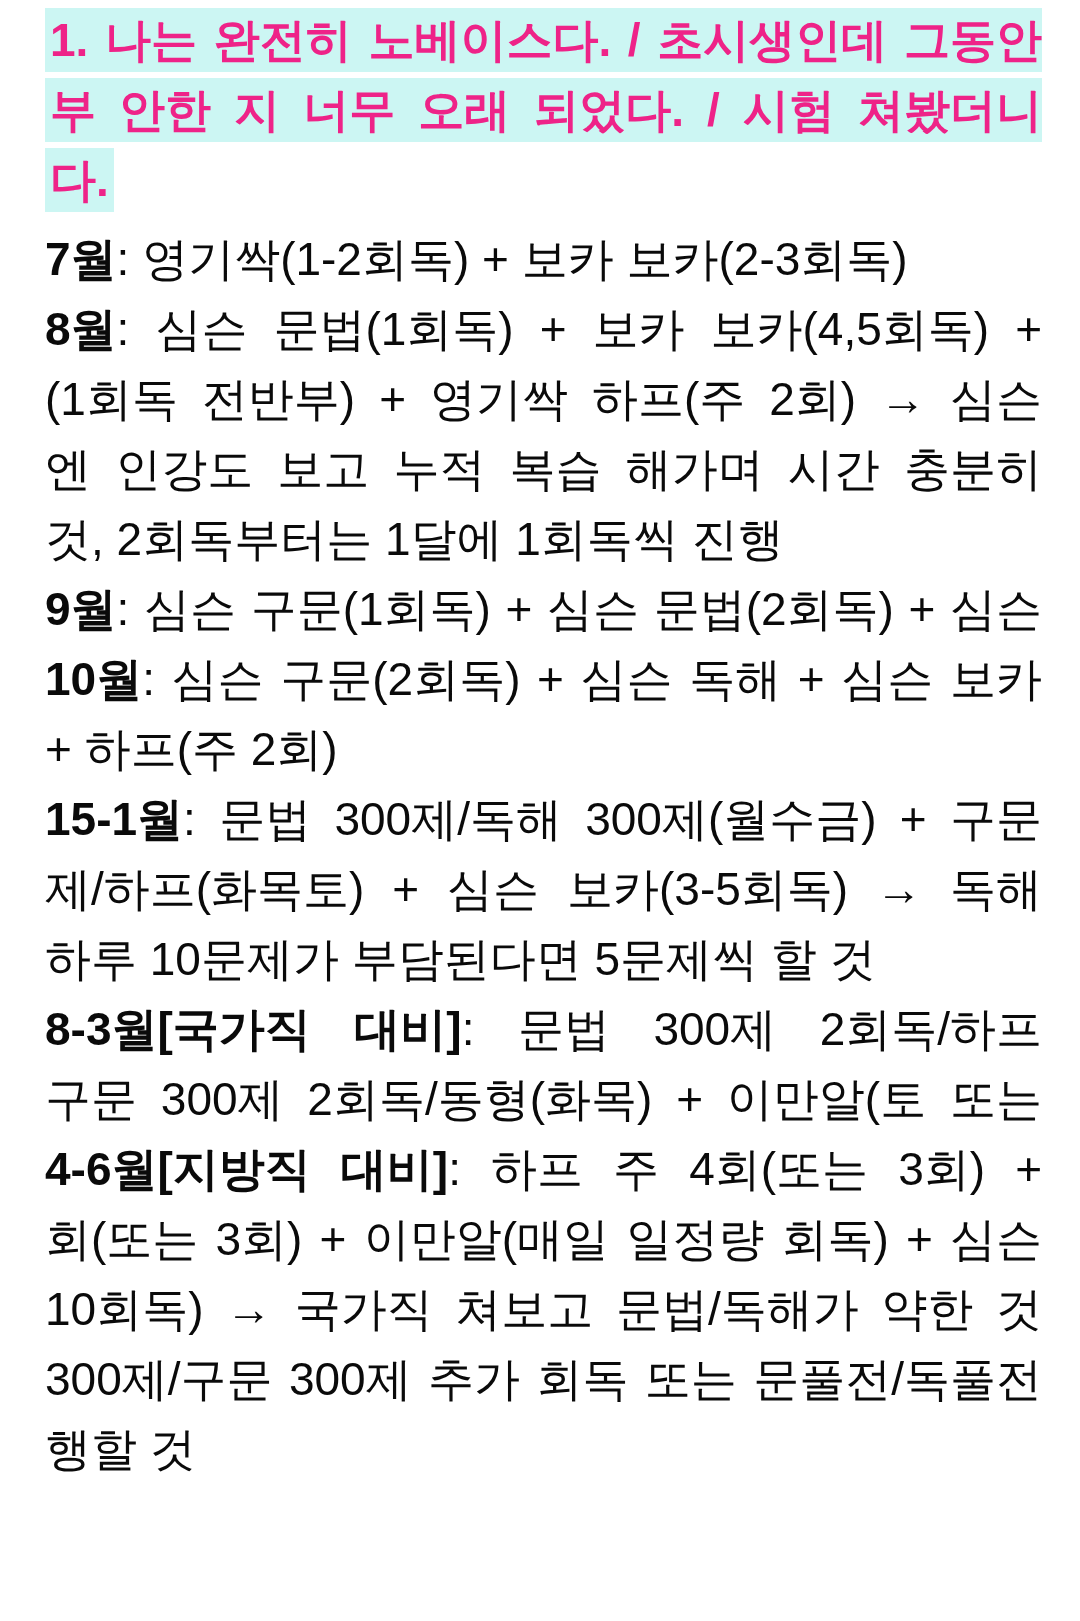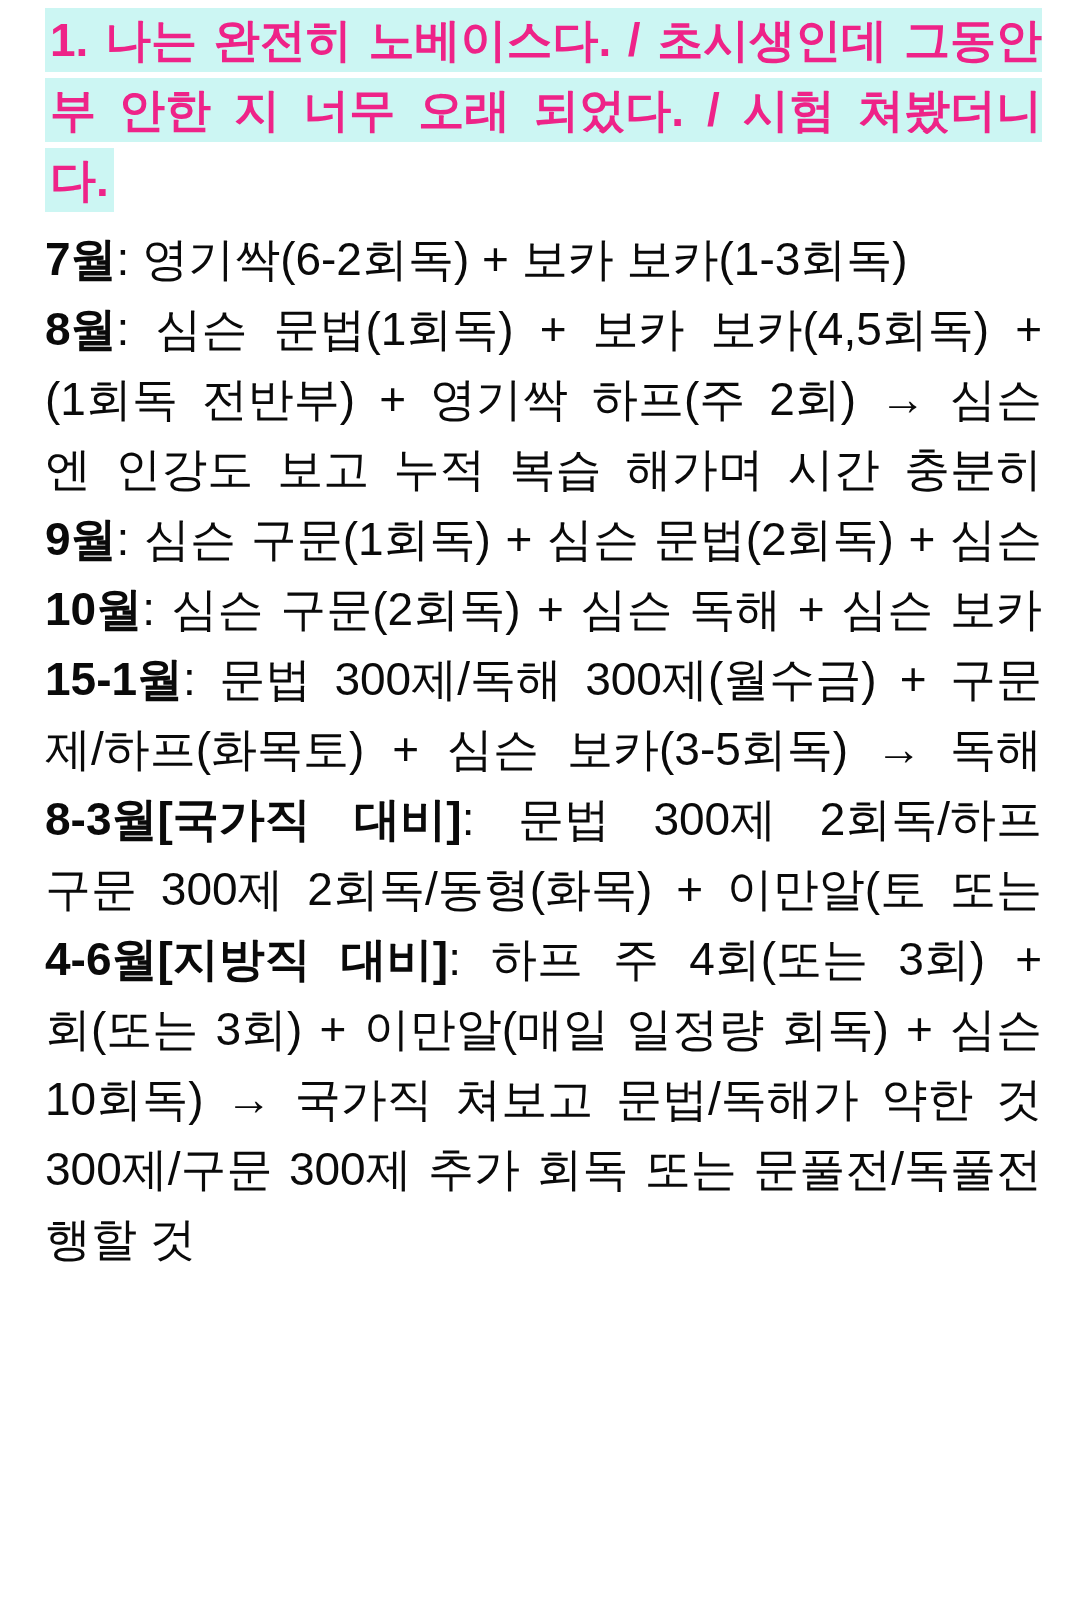--- a/index.html
+++ b/index.html
@@ -41,42 +41,51 @@
       <div class="line just hl">
     <span class="inner"><span class="label"></span><span class="rest">1. 나는 완전히 노베이스다. / 초시생인데 그동안 영어 공</span></span>
   </div>
       <div class="line just hl">
     <span class="inner"><span class="label"></span><span class="rest">부 안한 지 너무 오래 되었다. / 시험 쳐봤더니 55점 이하</span></span>
   </div>
       <div class="line left hl">
     <span class="inner"><span class="label"></span><span class="rest">다.</span></span>
   </div>
       <div class="line left">
-    <span class="inner"><span class="label">7월</span><span class="rest">: 영기싹(6-2회독) + 보카 보카(1-3회독)</span></span>
+    <span class="inner"><span class="label">7월</span><span class="rest">: 영기싹(1-2회독) + 보카 보카(2-3회독)</span></span>
   </div>
       <div class="line just">
     <span class="inner"><span class="label">8월</span><span class="rest">: 심슨 문법(1회독) + 보카 보카(4,5회독) + 심슨 보카</span></span>
   </div>
       <div class="line just">
     <span class="inner"><span class="label"></span><span class="rest">(1회독 전반부) + 영기싹 하프(주 2회) → 심슨 보카는 처음</span></span>
   </div>
       <div class="line just">
     <span class="inner"><span class="label"></span><span class="rest">엔 인강도 보고 누적 복습 해가며 시간 충분히 들여 암기할</span></span>
   </div>
+      <div class="line left">
+    <span class="inner"><span class="label"></span><span class="rest">것, 2회독부터는 1달에 1회독씩 진행</span></span>
+  </div>
       <div class="line just">
     <span class="inner"><span class="label">9월</span><span class="rest">: 심슨 구문(1회독) + 심슨 문법(2회독) + 심슨 보카(1</span></span>
   </div>
       <div class="line just">
     <span class="inner"><span class="label">10월</span><span class="rest">: 심슨 구문(2회독) + 심슨 독해 + 심슨 보카(2회독)</span></span>
   </div>
+      <div class="line left">
+    <span class="inner"><span class="label"></span><span class="rest">+ 하프(주 2회)</span></span>
+  </div>
       <div class="line just">
     <span class="inner"><span class="label">15-1월</span><span class="rest">: 문법 300제/독해 300제(월수금) + 구문 300</span></span>
   </div>
       <div class="line just">
     <span class="inner"><span class="label"></span><span class="rest">제/하프(화목토) + 심슨 보카(3-5회독) → 독해 300제는</span></span>
+  </div>
+      <div class="line left">
+    <span class="inner"><span class="label"></span><span class="rest">하루 10문제가 부담된다면 5문제씩 할 것</span></span>
   </div>
       <div class="line just">
     <span class="inner"><span class="label">8-3월[국가직 대비]</span><span class="rest">: 문법 300제 2회독/하프(월수금) +</span></span>
   </div>
       <div class="line just">
     <span class="inner"><span class="label"></span><span class="rest">구문 300제 2회독/동형(화목) + 이만알(토 또는 매일 일</span></span>
   </div>
       <div class="line just">
     <span class="inner"><span class="label">4-6월[지방직 대비]</span><span class="rest">: 하프 주 4회(또는 3회) + 동형 주 2</span></span>
   </div>

